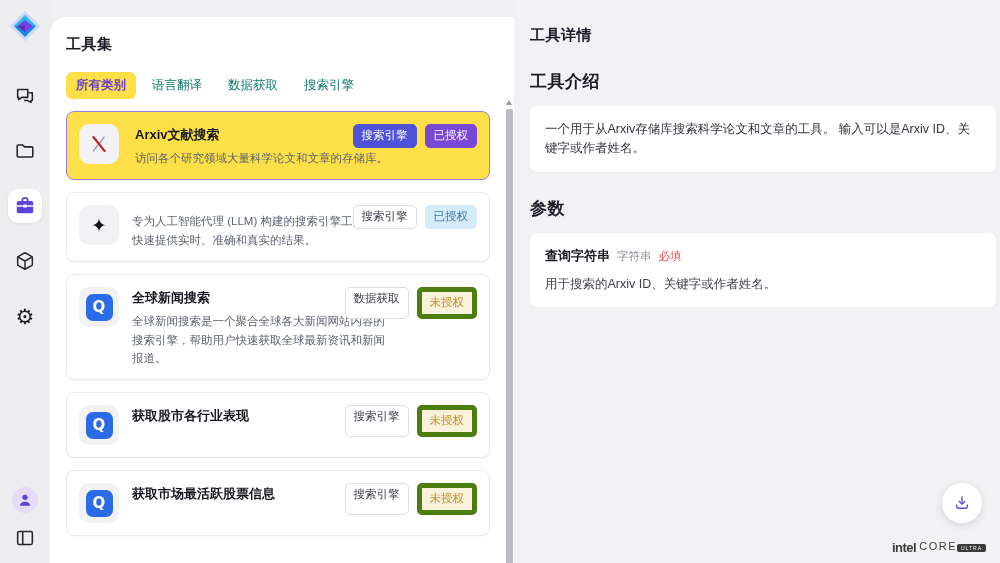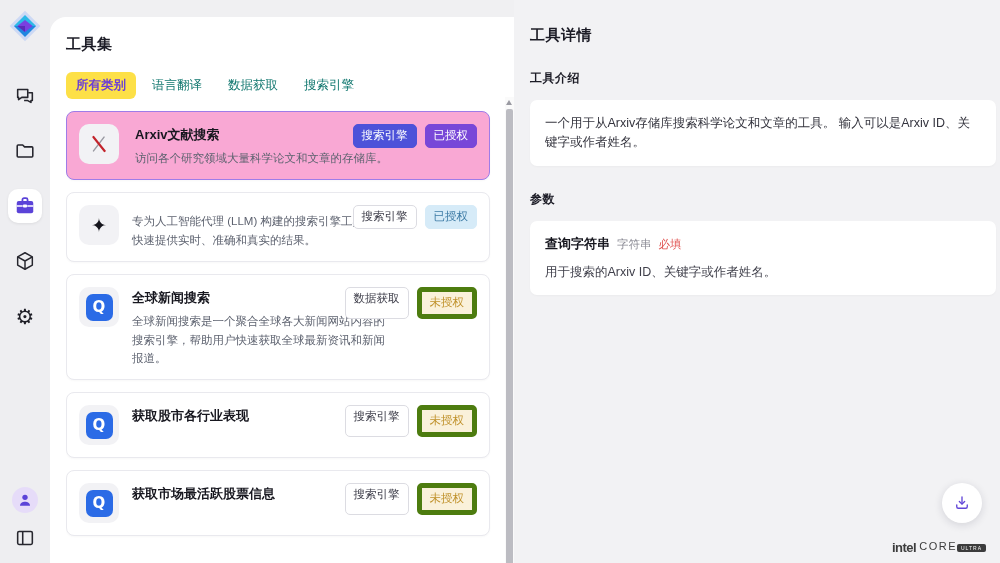--- a/index.html
+++ b/index.html
@@ -19,21 +19,21 @@
   .avatar svg { width:16px; height:16px; }
 
   
   .mid { position:absolute; left:50px; top:17px; width:464px; height:555px; background:#ffffff; border-radius:16px 0 0 0; padding:18px 10px 0 16px; }
   .mid-title { font-size:15px; font-weight:bold; letter-spacing:.5px; }
   .tabs { display:flex; align-items:center; gap:6px; margin-top:18px; }
   .tab { font-size:12.5px; color:#0f766e; padding:5px 10px; border-radius:6px; cursor:pointer; white-space:nowrap; }
   .tab.active { background:#fde047; color:#6b3fd6; font-weight:bold; }
   .tool-list { margin-top:12px; height:calc(100% - 84px); overflow:hidden; padding-right:14px; position:relative; }
   .tool-card { position:relative; background:#ffffff; border:1px solid #e9e9ee; border-radius:8px; padding:12px; margin-bottom:12px; display:flex; gap:13px; cursor:pointer; box-shadow:0 1px 2px rgba(20,20,40,.03); }
-  .tool-card.selected { background:#f9a8d4; border:1.5px solid #9e7ce8;gap:16px; }
+  .tool-card.selected { background:#fde047; border:1.5px solid #9e7ce8;gap:16px; }
   .tool-icon { flex:0 0 40px; width:40px; height:40px; border-radius:10px; background:#f2f2f5; display:flex; align-items:center; justify-content:center; }
   .tool-icon svg { width:22px; height:22px; }
   .qbox { width:27px; height:27px; border-radius:7px; background:#2b6be6; color:#fff; font-weight:bold; font-size:15px; display:flex; align-items:center; justify-content:center; font-family:"DejaVu Sans",sans-serif; }
   .sparkle { font-size:19px; color:#15151c; line-height:1; }
   .tool-body { flex:1; min-width:0; padding-top:2px; }
   .tool-name { font-size:13px; font-weight:bold; color:#17171f; }
   .tool-desc { font-size:11.5px; color:#5e6370; line-height:1.6; margin-top:5px; max-width:256px; }
   .badges { position:absolute; top:12px; right:12px; display:flex; gap:8px; }
   .badge { font-size:11.5px; line-height:1; padding:5px 8px; border-radius:5px; white-space:nowrap; }
   .badge.cat-outline { background:#ffffff; border:1px solid #dcdce2; color:#3d3d49; }
@@ -43,21 +43,21 @@
   .badge.unauth { background:#faf1da; color:#c0922c; border:5px solid #4d7c0f; }
 
   
   .vscroll { position:absolute; right:0; top:80px; bottom:0; width:9px; background:#fafafa; }
   .vscroll .arrow-up { position:absolute; top:3px; left:1px; width:0; height:0; border-left:3.5px solid transparent; border-right:3.5px solid transparent; border-bottom:5px solid #9a9aa2; cursor:pointer; }
   .vscroll .thumb { position:absolute; top:12px; bottom:2px; left:1px; width:7px; background:#bcbcc2; border-radius:2px; cursor:pointer; }
 
   
   .detail { position:absolute; left:514px; top:0; width:486px; height:563px; background:#f2f2f4; padding:26px 4px 0 16px; }
   .detail-title { font-size:15px; font-weight:bold; letter-spacing:.5px; }
-  .section-h { font-size:12px; font-weight:bold; margin-top:25px; letter-spacing:.5px; }
+  .section-h { font-size:17px; font-weight:bold; margin-top:25px; letter-spacing:.5px; }
   .white-card { background:#ffffff; border-radius:7px; margin-top:13px; padding:14px 15px; box-shadow:0 1px 2px rgba(20,20,40,.03); }
   .intro-text { font-size:12.5px; color:#34343e; line-height:1.5; }
   .param-head { display:flex; align-items:baseline; gap:7px; }
   .param-name { font-size:13px; font-weight:bold; color:#17171f; }
   .param-type { font-size:11.5px; color:#8b8b95; }
   .param-req { font-size:11.5px; color:#e05250; }
   .param-desc { font-size:12.5px; color:#3f3f4a; margin-top:10px; line-height:1.5; }
 
   
   .fab { position:absolute; right:18px; bottom:40px; width:40px; height:40px; border-radius:50%; background:#ffffff; box-shadow:0 2px 8px rgba(30,30,60,.14); display:flex; align-items:center; justify-content:center; cursor:pointer; }

